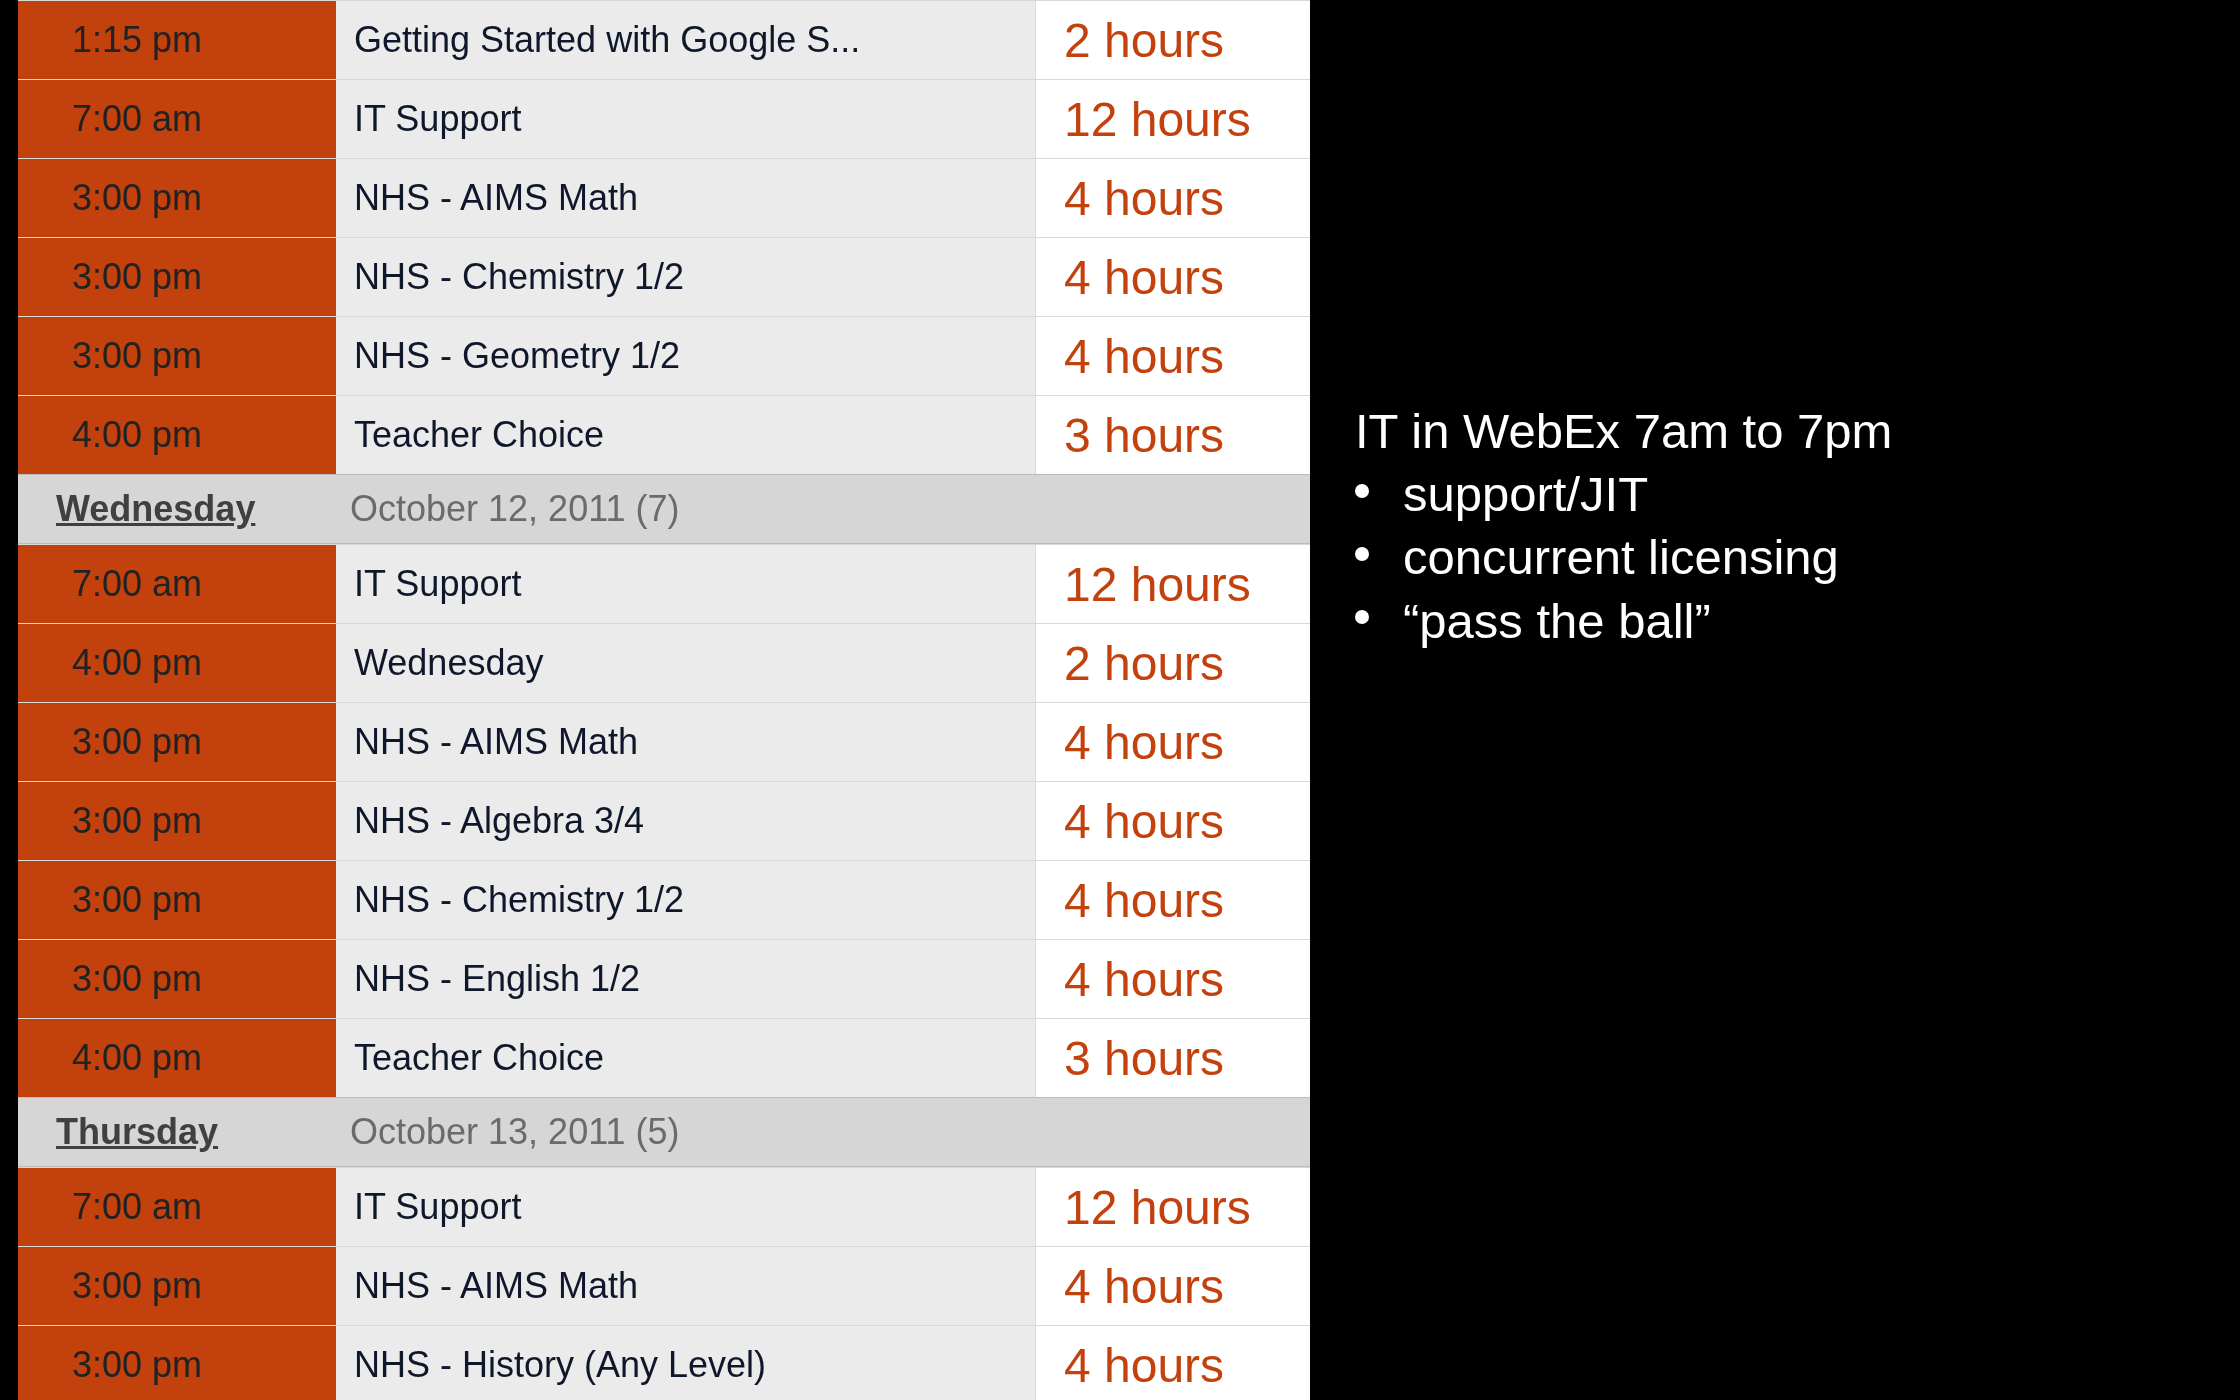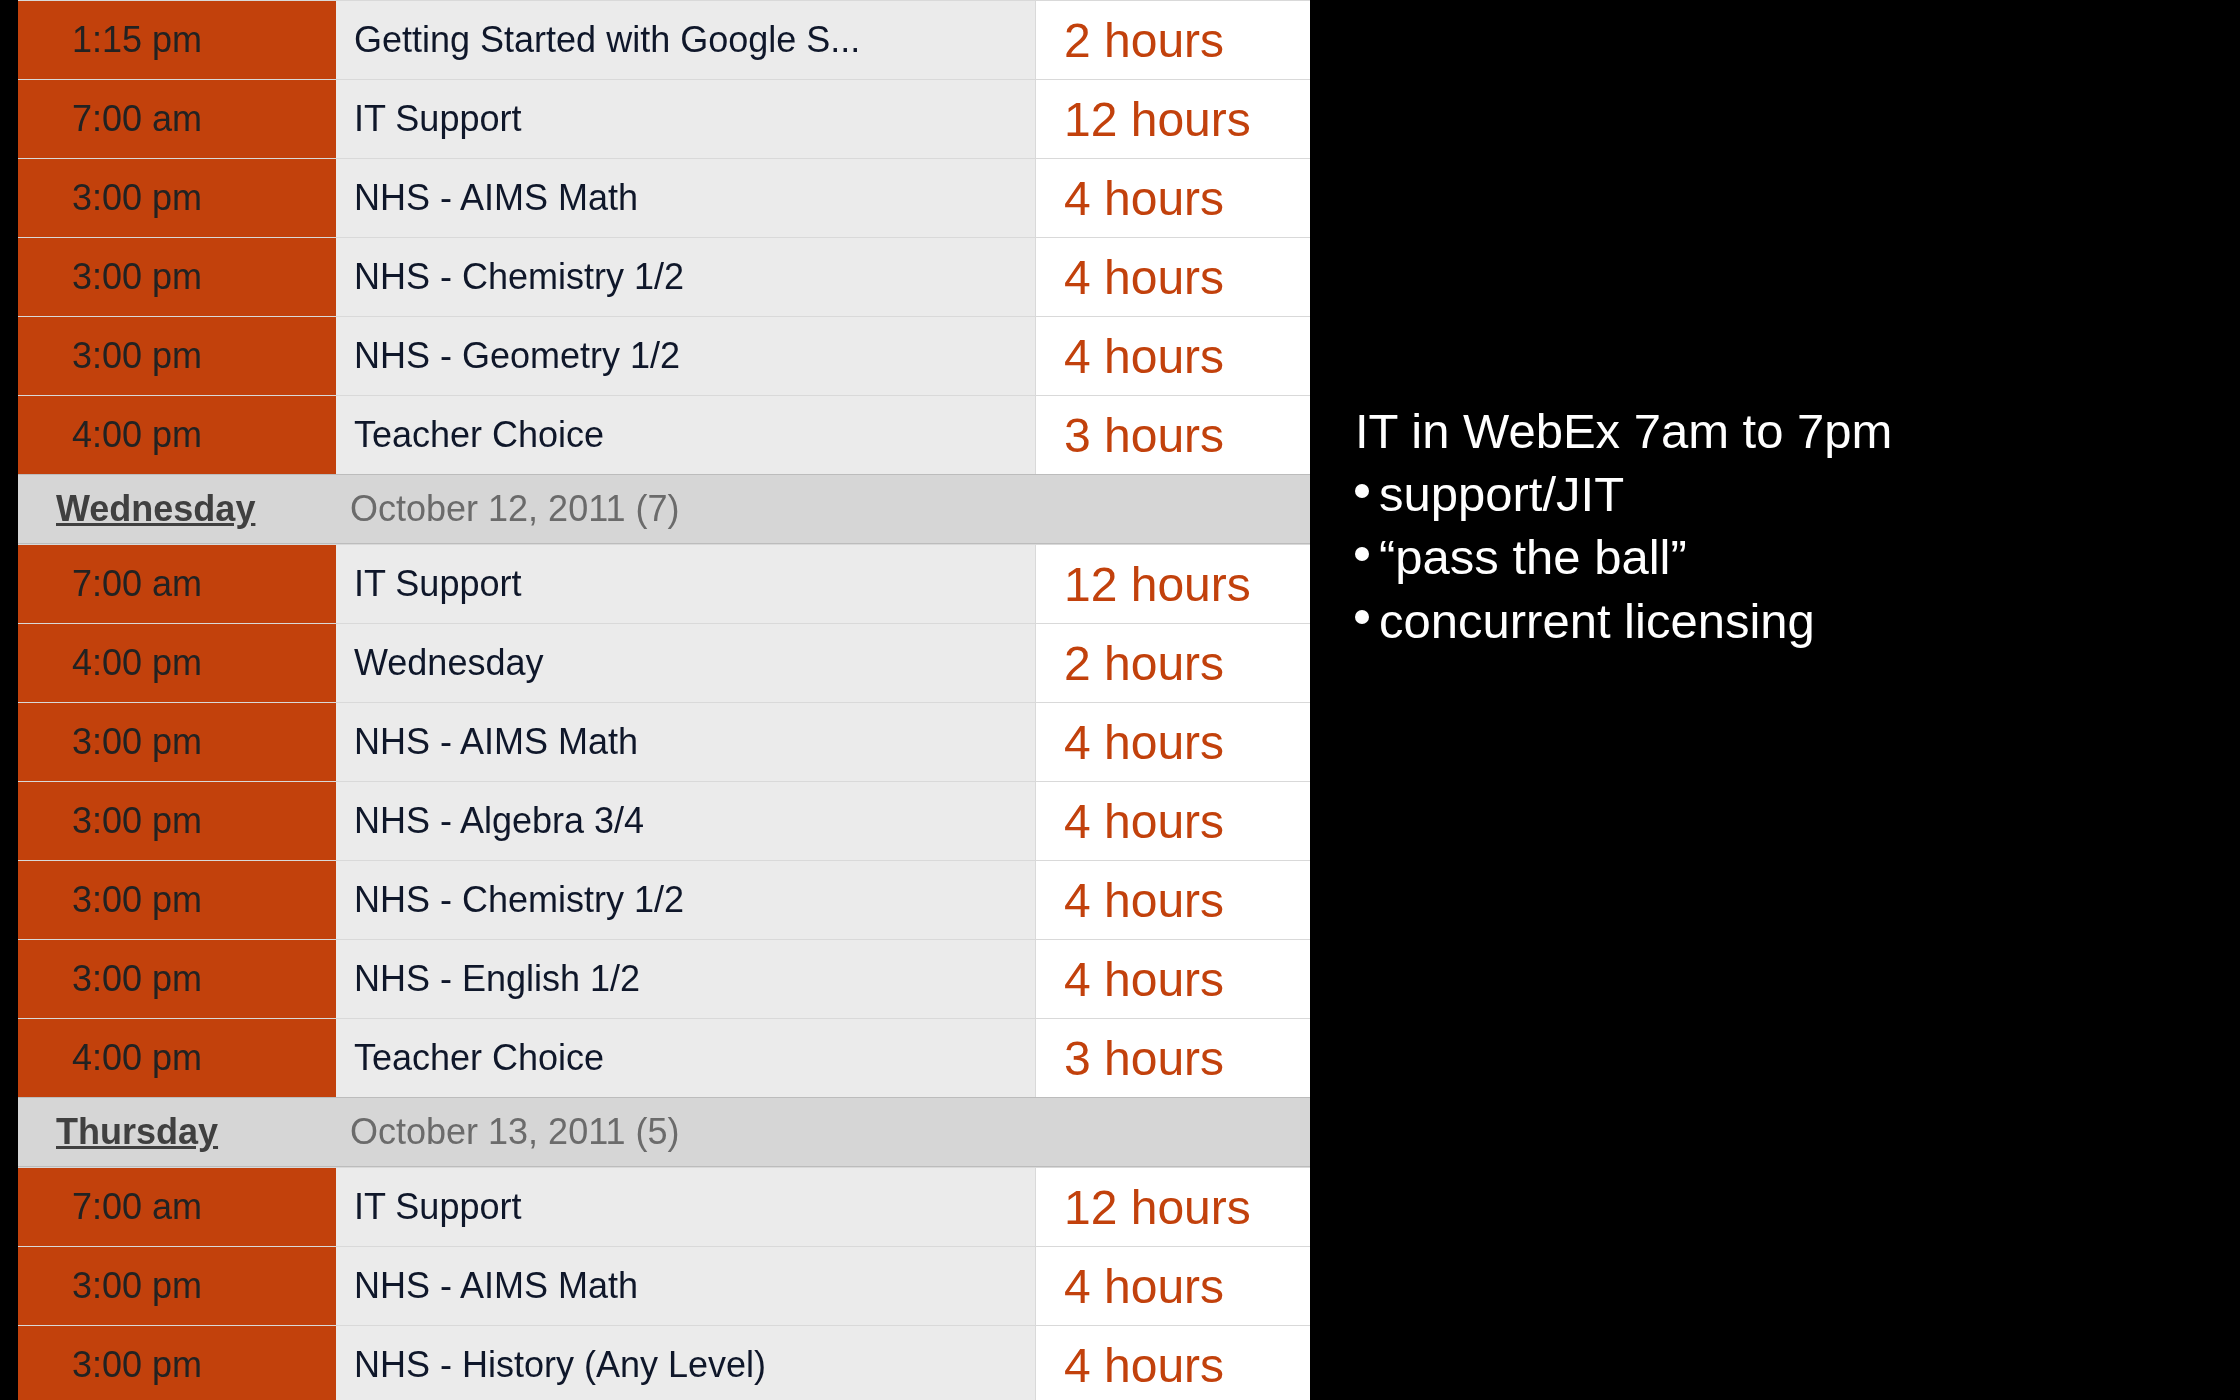--- a/index.html
+++ b/index.html
@@ -102,20 +102,21 @@
     color: #ffffff;
     font-size: 49px;
     line-height: 1.29;
   }
   .notes-title {
     margin-bottom: 0;
   }
   .bullet-line {
     display: flex;
     align-items: center;
+    gap: 24px;
   }
   .bullet-dot {
     width: 14px;
     height: 14px;
     border-radius: 50%;
     background: #ffffff;
     margin-right: 10px;
     flex-shrink: 0;
     position: relative;
     top: -4px;
@@ -256,21 +257,21 @@
   </div>
 
   <div class="notes">
     <div class="notes-title">IT in WebEx 7am to 7pm</div>
     <div class="bullet-line">
       <span class="bullet-dot"></span>
       <span>support/JIT</span>
     </div>
     <div class="bullet-line">
       <span class="bullet-dot"></span>
-      <span>“pass the ball”</span>
+      <span>concurrent licensing</span>
     </div>
     <div class="bullet-line">
       <span class="bullet-dot"></span>
-      <span>concurrent licensing</span>
+      <span>“pass the ball”</span>
     </div>
   </div>
 
 </div>
 
 </body></html>

